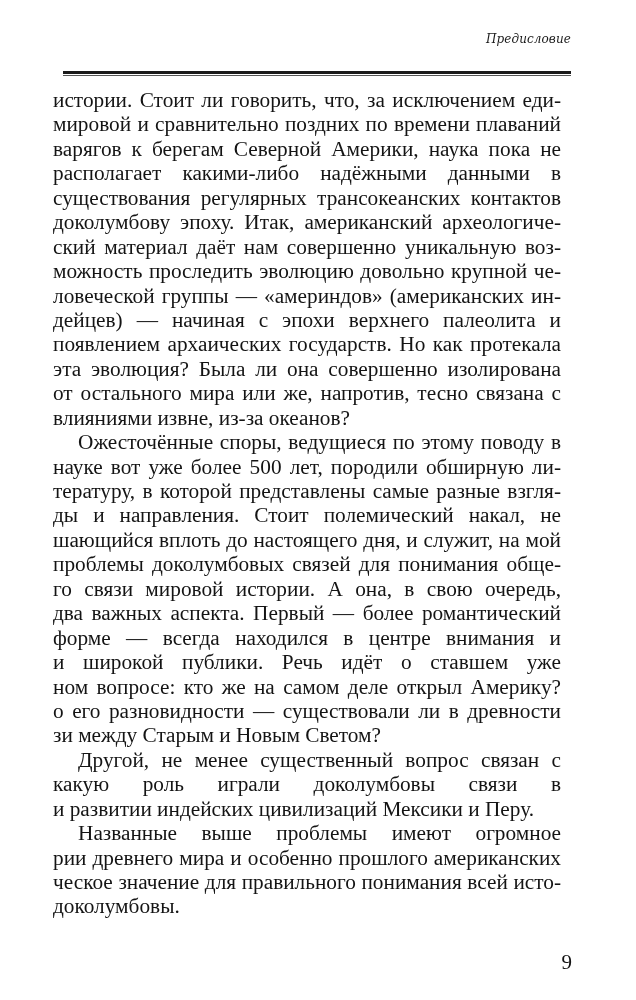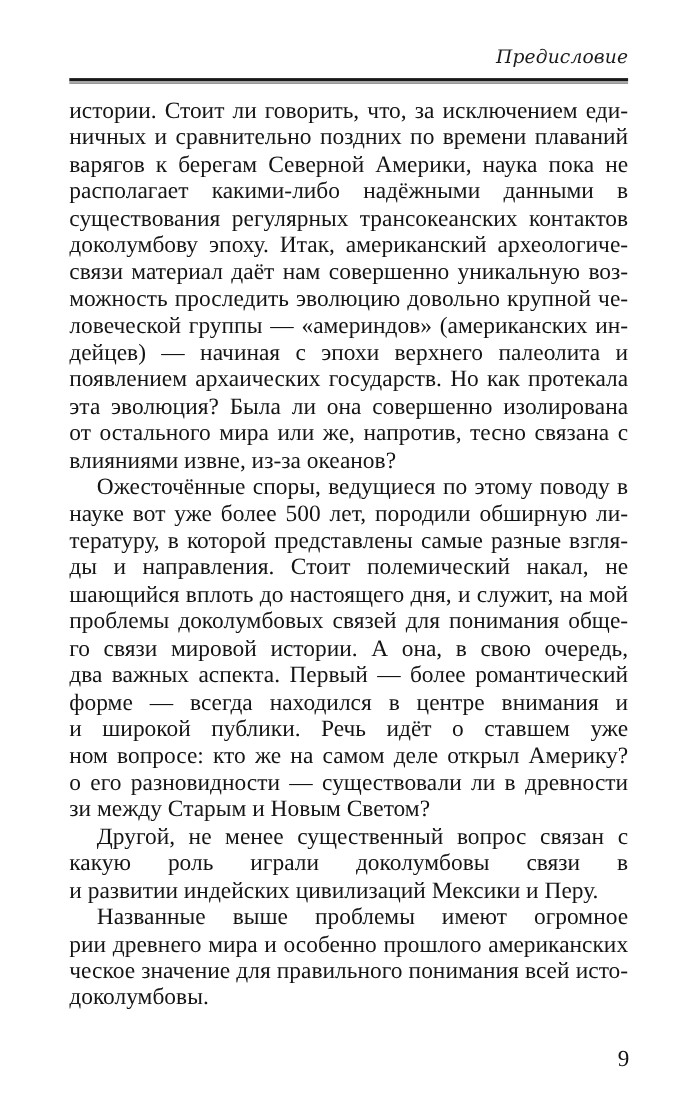--- a/index.html
+++ b/index.html
@@ -10,45 +10,45 @@
     body {
       width: 636px;
       height: 1000px;
       position: relative;
       overflow: hidden;
       color: #141414;
     }
     .running-head {
       position: absolute;
       right: 65px;
-      top: 42px;
+      top: 32px;
       font-family: "DejaVu Serif", "Liberation Serif", serif;
       font-style: italic;
-      font-size: 17px;
+      font-size: 12px;
       letter-spacing: 0.1px;
       color: #1a1a1a;
     }
     .rule {
       position: absolute;
       left: 63px;
       width: 508px;
     }
     .rule.thick {
       top: 71px;
       height: 3px;
       background: #1a1a1a;
     }
     .rule.thin {
       top: 75px;
       height: 1px;
       background: #555;
     }
     .text-block {
       position: absolute;
-      left: 63px;
+      left: 53px;
       top: 88px;
       width: 508px;
       font-family: "Liberation Serif", "DejaVu Serif", serif;
       font-size: 21.3px;
       line-height: 24.45px;
     }
     .line {
       display: block;
       height: 24.45px;
       text-align: justify;
@@ -79,26 +79,26 @@
 <body>
 
 <div class="running-head">Предисловие</div>
 <div class="rule thick"></div>
 <div class="rule thin"></div>
 
 <div class="text-block">
 
   <div>
     <span class="line" style="white-space: normal; overflow: hidden;">истории. Стоит ли говорить, что, за исключением еди-</span>
-    <span class="line" style="white-space: normal; overflow: hidden;">ничных и сравнительно поздних по времени плаваний</span>
+    <span class="line" style="white-space: normal; overflow: hidden;">мировой и сравнительно поздних по времени плаваний</span>
     <span class="line" style="white-space: normal; overflow: hidden;">варягов к берегам Северной Америки, наука пока не</span>
     <span class="line" style="white-space: normal; overflow: hidden;">располагает какими-либо надёжными данными в пользу</span>
     <span class="line" style="white-space: normal; overflow: hidden;">существования регулярных трансокеанских контактов в</span>
     <span class="line" style="white-space: normal; overflow: hidden;">доколумбову эпоху. Итак, американский археологиче-</span>
-    <span class="line" style="white-space: normal; overflow: hidden;">связи материал даёт нам совершенно уникальную воз-</span>
+    <span class="line" style="white-space: normal; overflow: hidden;">ский материал даёт нам совершенно уникальную воз-</span>
     <span class="line" style="white-space: normal; overflow: hidden;">можность проследить эволюцию довольно крупной че-</span>
     <span class="line" style="white-space: normal; overflow: hidden;">ловеческой группы — «америндов» (американских ин-</span>
     <span class="line" style="white-space: normal; overflow: hidden;">дейцев) — начиная с эпохи верхнего палеолита и кончая</span>
     <span class="line" style="white-space: normal; overflow: hidden;">появлением архаических государств. Но как протекала</span>
     <span class="line" style="white-space: normal; overflow: hidden;">эта эволюция? Была ли она совершенно изолирована</span>
     <span class="line" style="white-space: normal; overflow: hidden;">от остального мира или же, напротив, тесно связана с</span>
     <span class="line last" style="white-space: normal; overflow: hidden;">влияниями извне, из-за океанов?</span>
   </div>
 
   <div>

